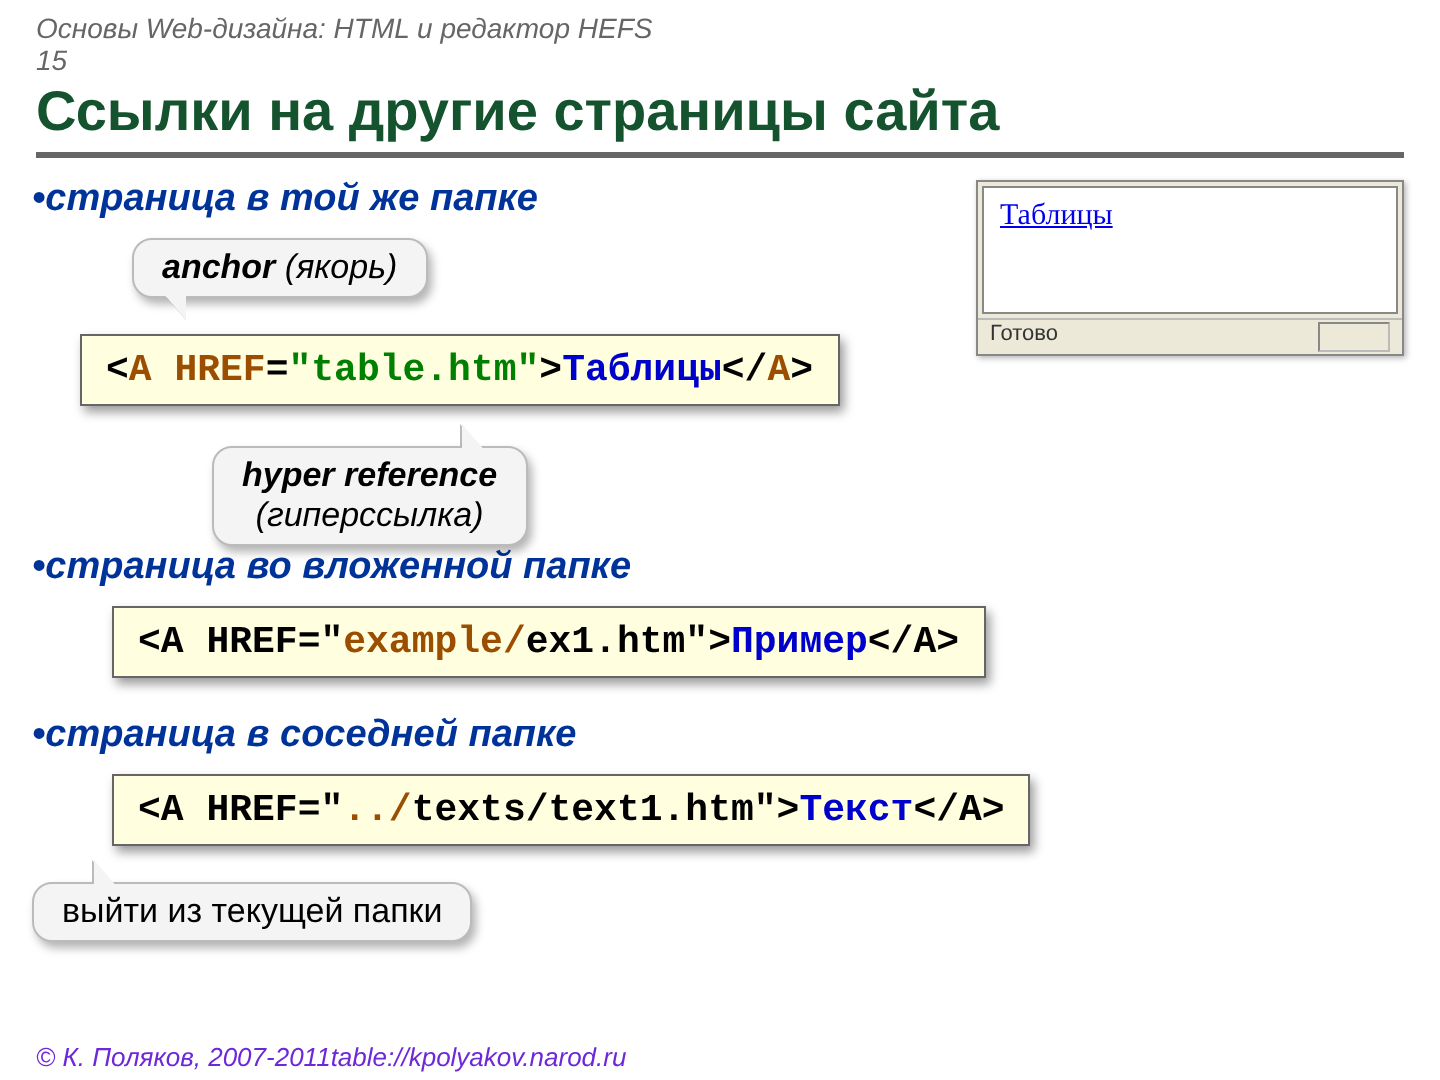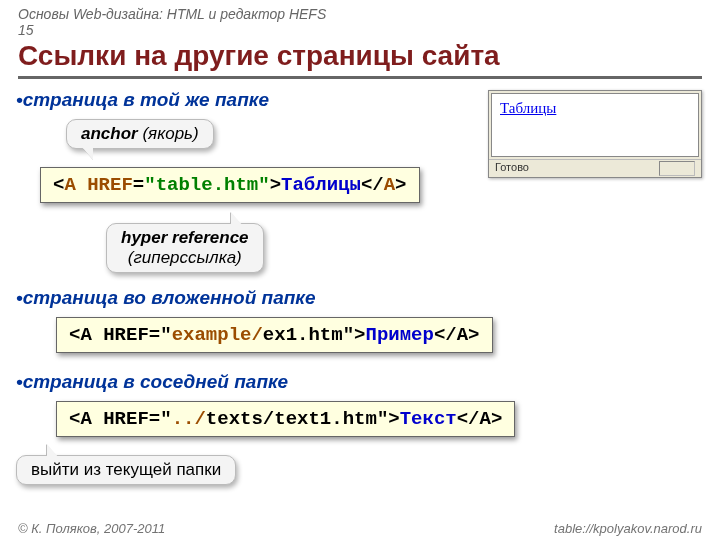--- a/index.html
+++ b/index.html
@@ -19,21 +19,21 @@
     color: #666;
     font-size: 14px;
     flex-direction: column;
   }
   .title {
     margin: 2px 18px 4px 18px;
     padding-bottom: 4px;
     border-bottom: 3px solid #666;
     font-size: 28px;
     font-weight: bold;
-    color: #7f1d1d;
+    color: #14532d;
   }
   .section {
     margin: 10px 0 0 16px;
   }
   .bullet-line {
     color: #003399;
     font-weight: bold;
     font-size: 19px;
     margin-bottom: 8px;
     font-style: italic;
@@ -139,23 +139,22 @@
     display:flex;
     justify-content:space-between;
     font-size:11px;
   }
   .status .cell { border:1px solid #bbb;border-top-color:#888;border-left-color:#888; width:34px;height:13px;}
   .footer {
     position: absolute;
     bottom: 4px; left: 0; right: 0;
     padding: 0 18px;
     display: flex;
-    justify-content: space-between;
     font-style: italic;
-    color: #737373;
+    color: #6d28d9;
     font-size: 13px;
   }
 </style>
 </head>
 <body>
 
 <div class="header">
   <span>Основы Web-дизайна: HTML и редактор HEFS</span>
   <span>15</span>
 </div>
@@ -189,21 +188,21 @@
 <div class="browser">
   <div class="content">
     <a>Таблицы</a>
   </div>
   <div class="status">
     <span>Готово</span>
     <span class="cell"></span>
   </div>
 </div>
 
-<div class="section" style="margin-top:14px;">
+<div class="section" style="margin-top:0;">
   <div class="bullet-line">
     <span class="bullet">•</span><span>страница во вложенной папке</span>
   </div>
   <div style="margin-left:40px; margin-top:6px;">
     <span class="code-box">
       <span class="c-black">&lt;A HREF=</span><span class="c-black">"</span><span class="c-tag">example/</span><span class="c-black">ex1.htm</span><span class="c-black">"</span><span class="c-black">&gt;</span><span class="c-link">Пример</span><span class="c-black">&lt;/A&gt;</span>
     </span>
   </div>
 </div>
 

